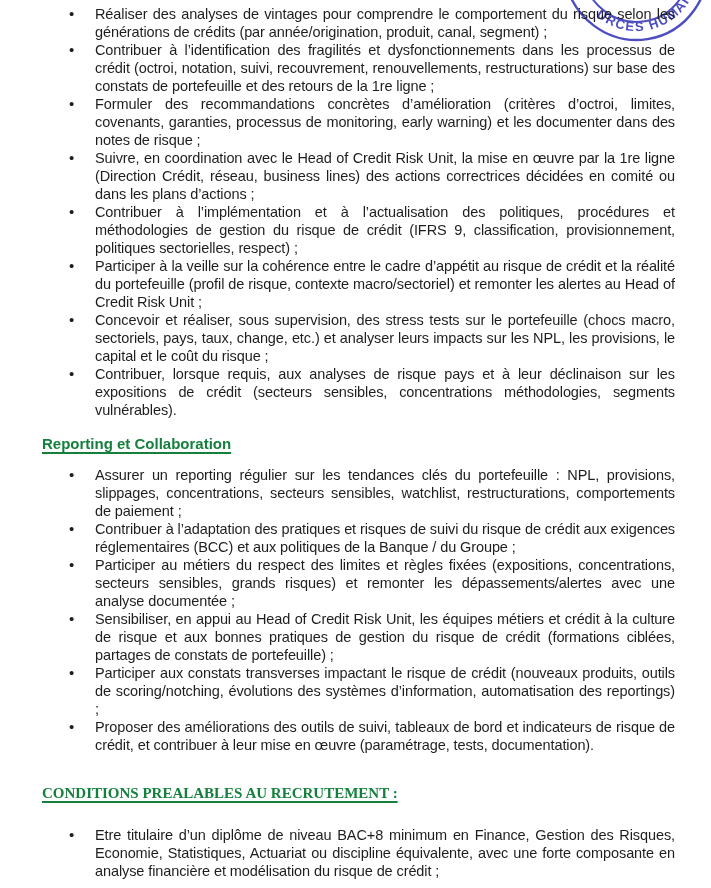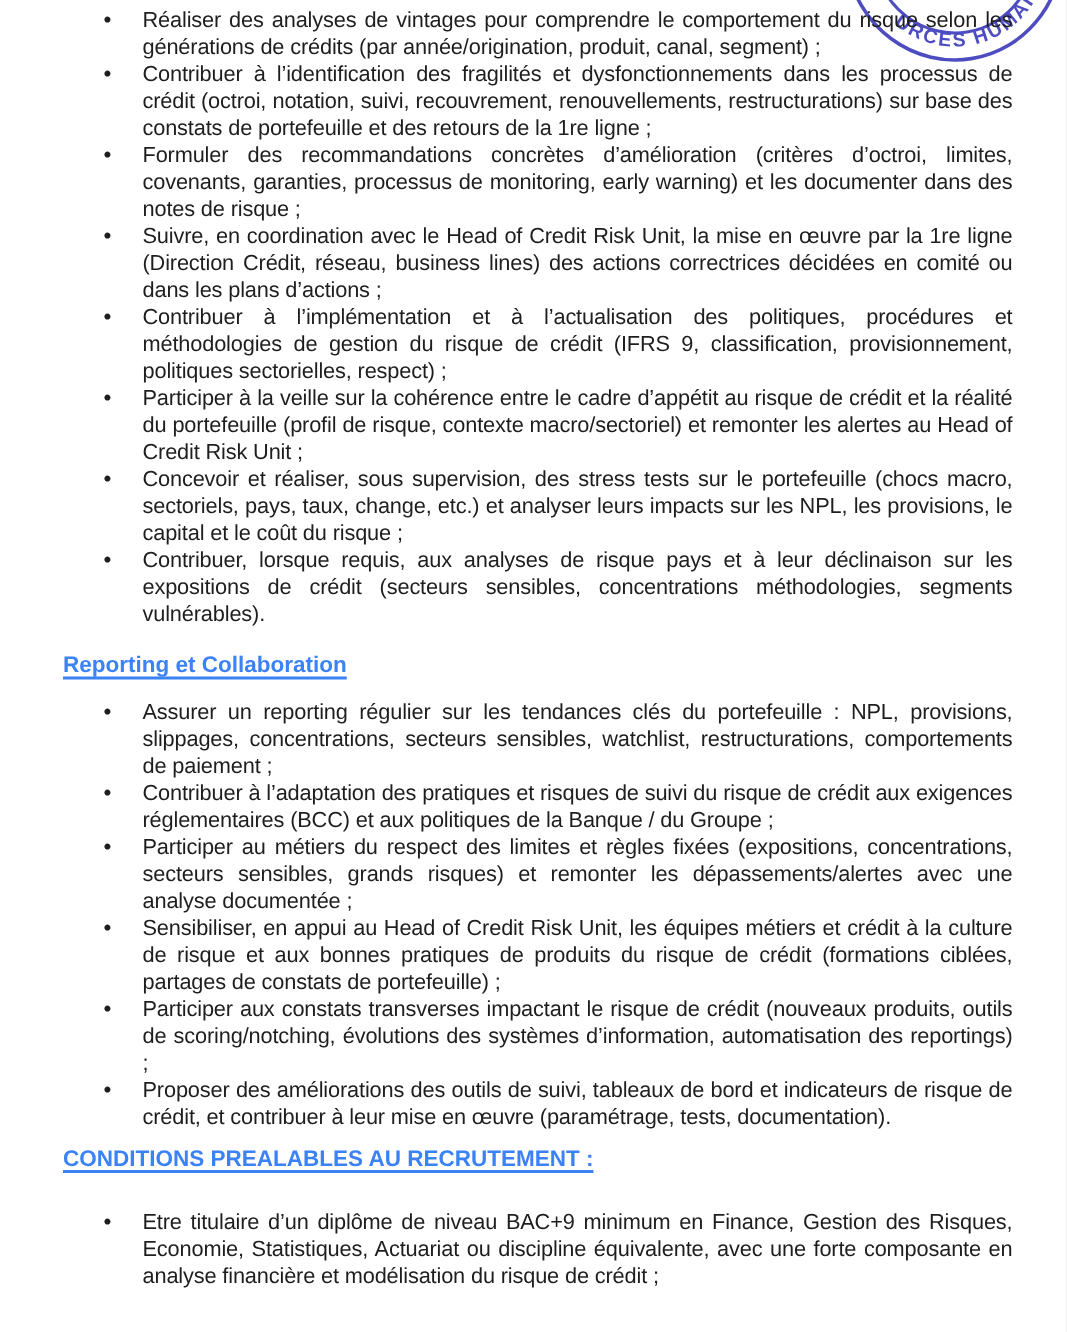--- a/index.html
+++ b/index.html
@@ -35,28 +35,28 @@
     top: 0;
     font-size: 15px;
     line-height: 18px;
     letter-spacing: 0;
   }
   
   h2.doc-heading {
     font-size: 15px;
     font-weight: 700;
     line-height: 18px;
-    color: #3b82f6;
+    color: #15803d;
     text-decoration: underline;
     text-decoration-thickness: 1.5px;
     text-underline-offset: 3px;
     letter-spacing: 0;
   }
   h2.h-reporting { margin-top: 16px; margin-bottom: 13px; }
-  h2.h-conditions { margin-top: 10px; margin-bottom: 24px; }
+  h2.h-conditions { margin-top: 30px; margin-bottom: 24px; font-family: Liberation Serif, serif; }
   
   .stamp {
     position: absolute;
     top: 0;
     right: 0;
     width: 175px;
     height: 64px;
     overflow: visible;
     mix-blend-mode: multiply;
     opacity: 0.92;
@@ -97,24 +97,24 @@
     <li><span class="marker">•</span><span>Concevoir et réaliser, sous supervision, des stress tests sur le portefeuille (chocs macro, sectoriels, pays, taux, change, etc.) et analyser leurs impacts sur les NPL, les provisions, le capital et le coût du risque ;</span></li>
     <li><span class="marker">•</span><span>Contribuer, lorsque requis, aux analyses de risque pays et à leur déclinaison sur les expositions de crédit (secteurs sensibles, concentrations méthodologies, segments vulnérables).</span></li>
   </ul>
 
   <h2 class="doc-heading h-reporting">Reporting et Collaboration</h2>
 
   <ul class="bullets">
     <li><span class="marker">•</span><span>Assurer un reporting régulier sur les tendances clés du portefeuille : NPL, provisions, slippages, concentrations, secteurs sensibles, watchlist, restructurations, comportements de paiement ;</span></li>
     <li><span class="marker">•</span><span>Contribuer à l’adaptation des pratiques et risques de suivi du risque de crédit aux exigences réglementaires (BCC) et aux politiques de la Banque / du Groupe ;</span></li>
     <li><span class="marker">•</span><span>Participer au métiers du respect des limites et règles fixées (expositions, concentrations, secteurs sensibles, grands risques) et remonter les dépassements/alertes avec une analyse documentée ;</span></li>
-    <li><span class="marker">•</span><span>Sensibiliser, en appui au Head of Credit Risk Unit, les équipes métiers et crédit à la culture de risque et aux bonnes pratiques de produits du risque de crédit (formations ciblées, partages de constats de portefeuille) ;</span></li>
+    <li><span class="marker">•</span><span>Sensibiliser, en appui au Head of Credit Risk Unit, les équipes métiers et crédit à la culture de risque et aux bonnes pratiques de gestion du risque de crédit (formations ciblées, partages de constats de portefeuille) ;</span></li>
     <li><span class="marker">•</span><span>Participer aux constats transverses impactant le risque de crédit (nouveaux produits, outils de scoring/notching, évolutions des systèmes d’information, automatisation des reportings) ;</span></li>
     <li><span class="marker">•</span><span>Proposer des améliorations des outils de suivi, tableaux de bord et indicateurs de risque de crédit, et contribuer à leur mise en œuvre (paramétrage, tests, documentation).</span></li>
   </ul>
 
   <h2 class="doc-heading h-conditions">CONDITIONS PREALABLES AU RECRUTEMENT :</h2>
 
   <ul class="bullets">
-    <li><span class="marker">•</span><span>Etre titulaire d’un diplôme de niveau BAC+9 minimum en Finance, Gestion des Risques, Economie, Statistiques, Actuariat ou discipline équivalente, avec une forte composante en analyse financière et modélisation du risque de crédit ;</span></li>
+    <li><span class="marker">•</span><span>Etre titulaire d’un diplôme de niveau BAC+8 minimum en Finance, Gestion des Risques, Economie, Statistiques, Actuariat ou discipline équivalente, avec une forte composante en analyse financière et modélisation du risque de crédit ;</span></li>
   </ul>
 
 </div>
 
 </body></html>

